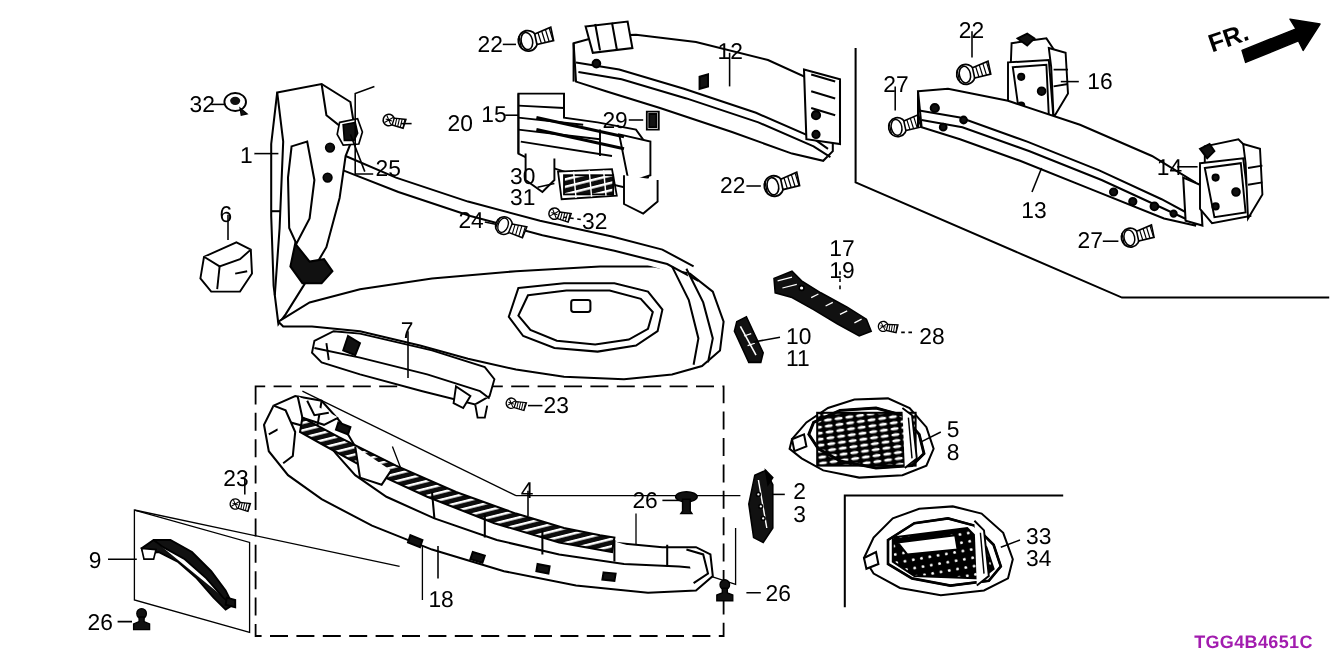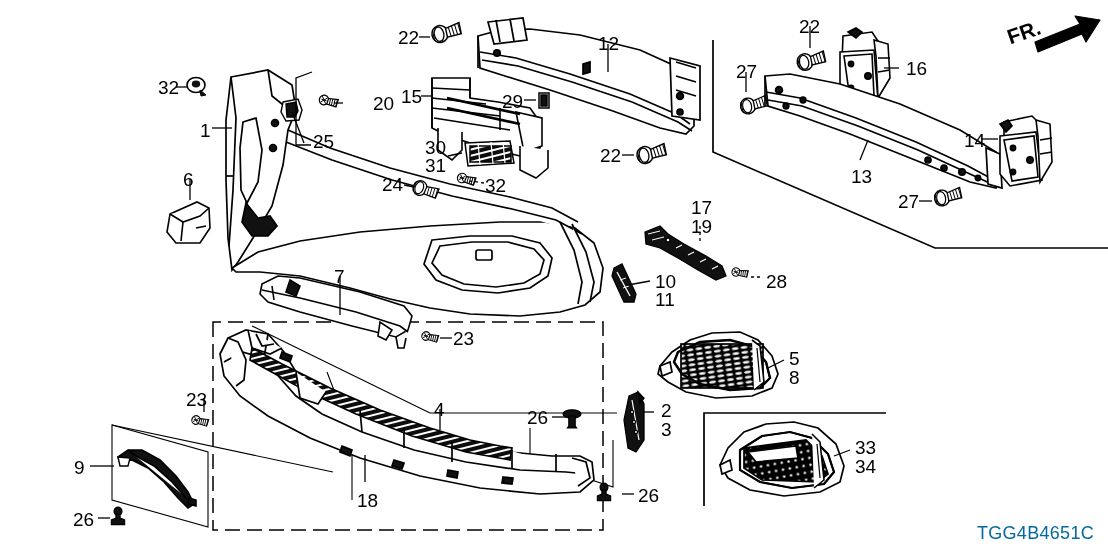--- a/index.html
+++ b/index.html
@@ -19,24 +19,24 @@
     font-weight:400;
     color:#000000;
     line-height:1;
     white-space:nowrap;
     -webkit-user-select:none;user-select:none;
   }
   #docid{
     position:absolute;
     right:14px;bottom:10px;
     font-family:"Liberation Sans",sans-serif;
-    font-size:18px;
-    font-weight:400;
+    font-size:15px;
+    font-weight:700;
     letter-spacing:.3px;
-    color:#0369a1;
+    color:#a21caf;
   }
   #frmark{
     position:absolute;
     left:1008px;top:26px;
     font-family:"Liberation Sans",sans-serif;
     font-size:21px;font-weight:700;
     color:#000;
     transform:rotate(-19deg);
     transform-origin:left center;
   }

